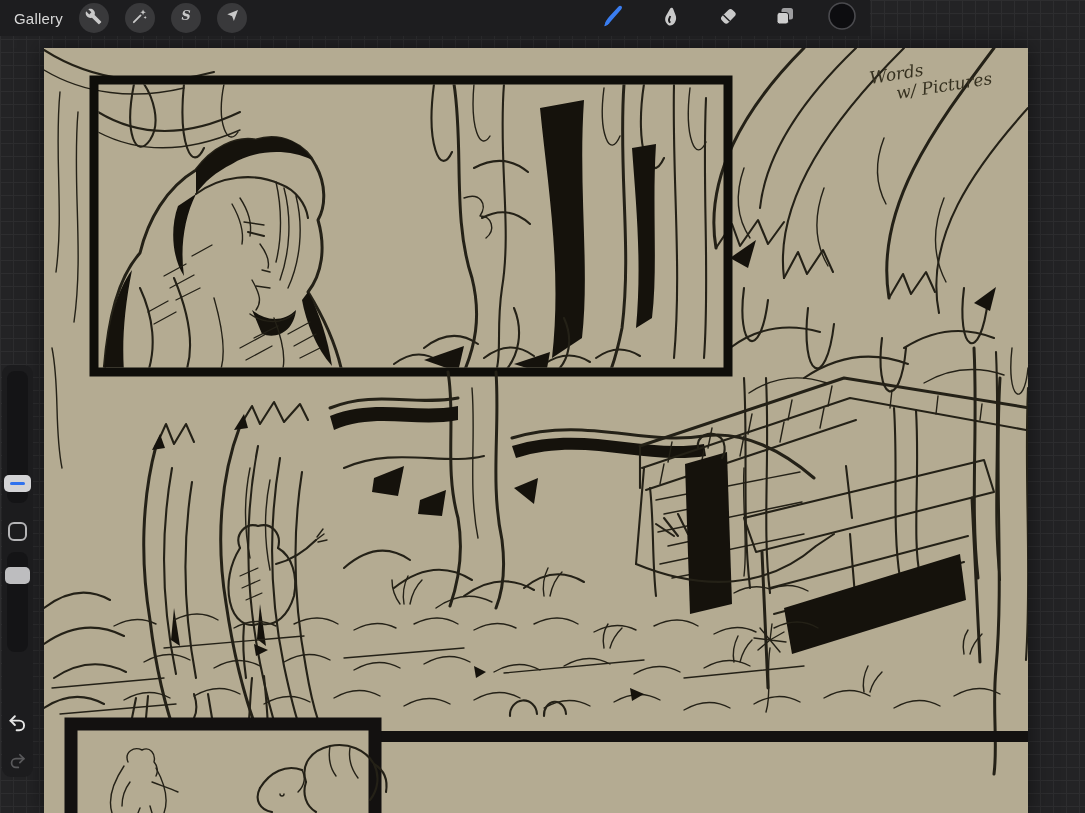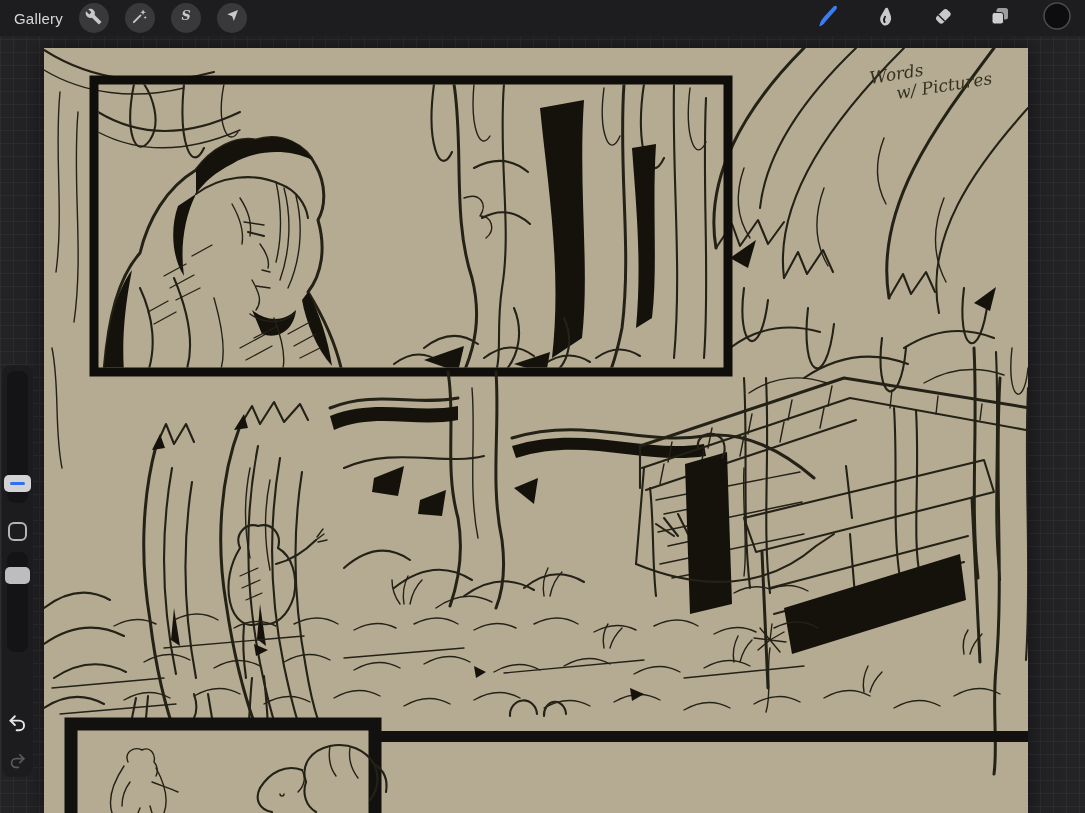--- a/index.html
+++ b/index.html
@@ -8,21 +8,21 @@
     position:relative;
     background-color:#232325;
     background-image:
       linear-gradient(#2d2d2f 1px, transparent 1px),
       linear-gradient(90deg,#2d2d2f 1px, transparent 1px);
     background-size:13px 13px;
   }
 
   
   .topbar {
-    position:absolute; left:0; top:0; width:1085px; height:36px;
+    position:absolute; left:0; top:0; width:870px; height:36px;
     background:#1d1d1f; display:flex; align-items:center; z-index:30;
   }
   .tb-left { display:flex; align-items:center; gap:16px; padding-left:14px; }
   .gallery-label { color:#d8d8d8; font-size:15px; letter-spacing:.2px; }
   .tool-circle {
     width:30px; height:30px; border-radius:50%; background:#39393b;
     display:flex; align-items:center; justify-content:center; flex:0 0 auto;
   }
   .tb-right { position:absolute; right:0; top:0; height:36px; display:flex; align-items:center; gap:29px; padding-right:14px; }
   .tb-right .flat-tool { width:28px; height:28px; display:flex; align-items:center; justify-content:center; }

